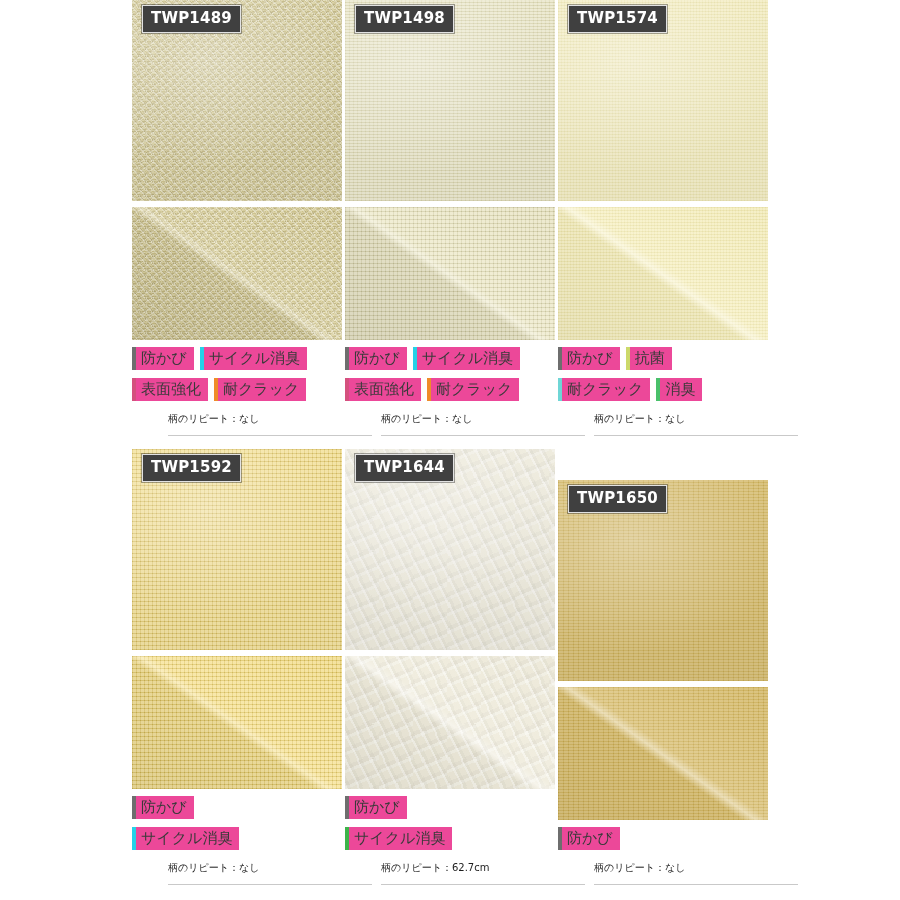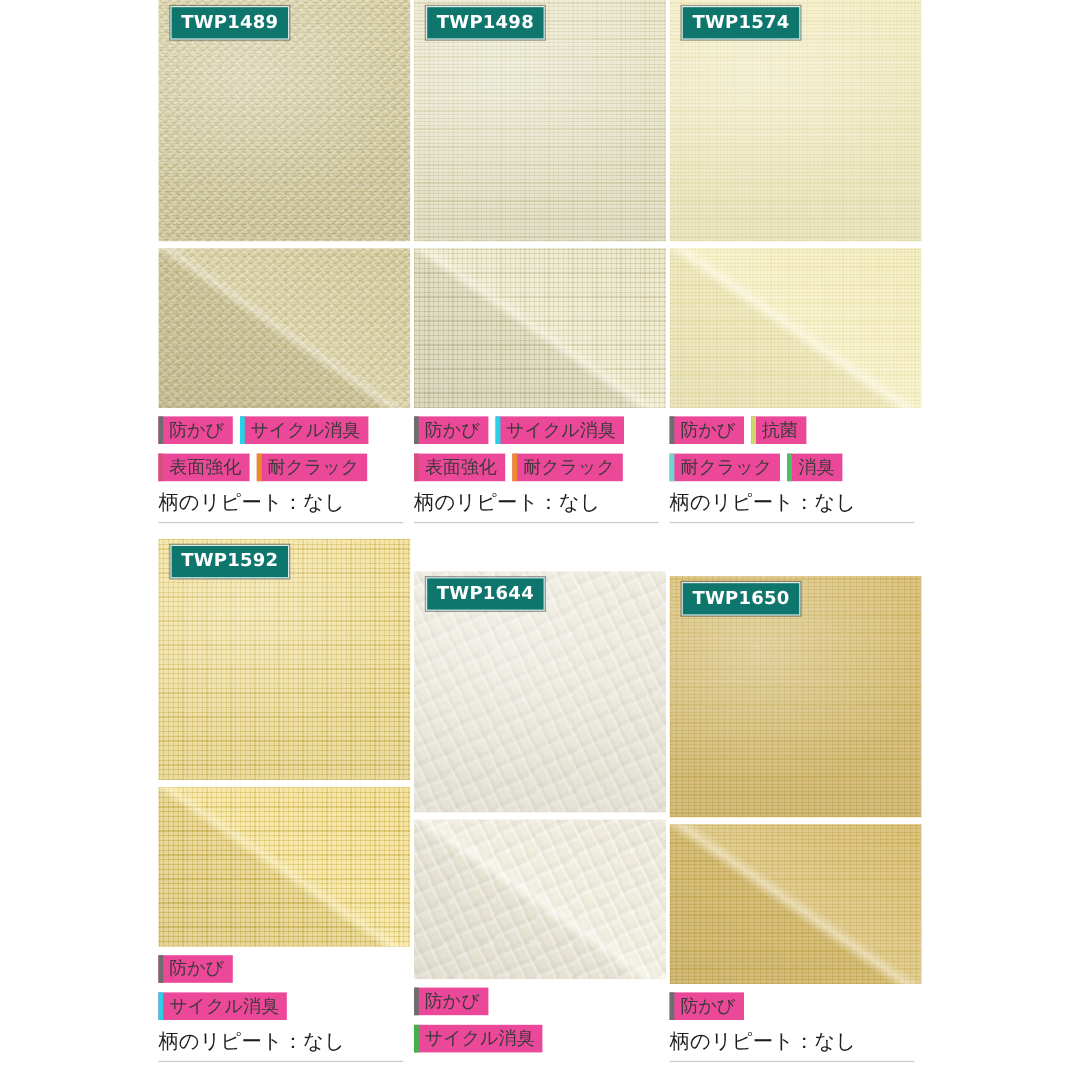--- a/index.html
+++ b/index.html
@@ -133,21 +133,21 @@
         rgba(255,255,255,.14) 53%,
         rgba(0,0,0,.010) 100%);
   }
 
   
   .code-badge {
     position: absolute;
     left: 10px;
     top: 5px;
     z-index: 4;
-    background: #0f766e;
+    background: #404040;
     color: #ffffff;
     font-family: "DejaVu Sans", "Liberation Sans", sans-serif;
     font-weight: bold;
     font-size: 15px;
     line-height: 1;
     padding: 5px 8px 6px 8px;
     letter-spacing: .2px;
     border: 1px solid rgba(255,255,255,.85);
     box-shadow: 0 0 0 1px rgba(0,0,0,.35);
     white-space: nowrap;
@@ -182,26 +182,27 @@
     width: 4px;
     height: 23px;
     margin-right: 5px;
     flex: 0 0 auto;
   }
   .tag-text { display: inline-block; }
 
   
   .repeat {
     width: 204px;
-    font-size: 17px;
+    font-size: 10px;
     color: #1d1d1d;
     line-height: 20px;
     padding-bottom: 6px;
     border-bottom: 1px solid #c9c9c9;
     white-space: nowrap;
+    margin-left: 36px;
   }
 </style>
 </head>
 <body>
 
 <div id="catalog">
     <div class="row">
       <div class="cell">
         <div class="swatch-stack">
           <div class="swatch-top" style="background: rgb(217, 207, 153);">
@@ -359,20 +360,21 @@
               <span class="tag-text">防かび</span>
             </span>
           </div>
           <div class="tag-line">
             <span class="tag">
               <span class="tag-bar" style="background: rgb(60, 180, 74);"></span>
               <span class="tag-text">サイクル消臭</span>
             </span>
           </div>
         </div>
+        <div class="repeat">柄のリピート：62.7cm</div>
       </div>
       <div class="cell">
         <div class="swatch-stack">
           <div class="swatch-top" style="background: rgb(212, 181, 89);">
             <div class="tex tex-smooth"></div>
             <div class="lighting"></div>
             <div class="code-badge">TWP1650</div>
           </div>
           <div class="swatch-bot" style="background: rgb(208, 176, 82);">
             <div class="tex tex-smooth"></div>

